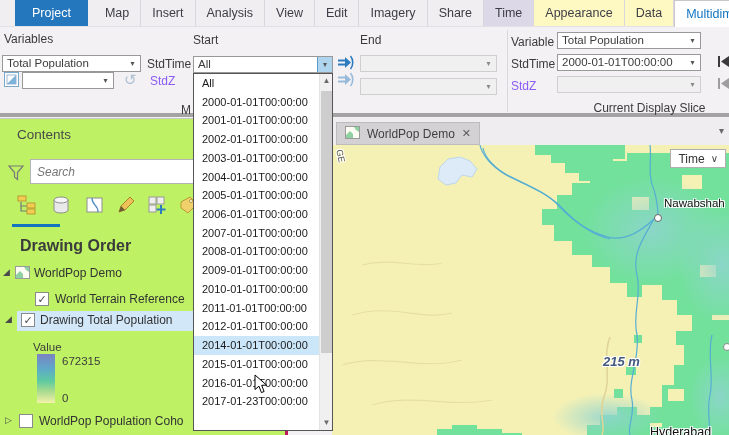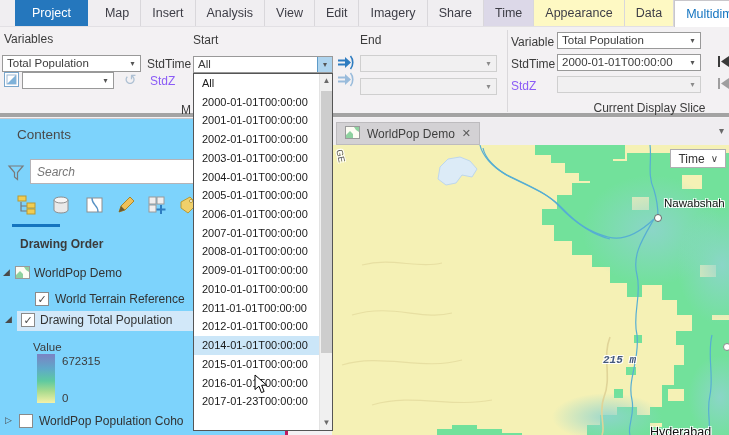--- a/index.html
+++ b/index.html
@@ -25,45 +25,45 @@
   .combo .arrow { position: absolute; right: 0; top: 0; bottom: 0; width: 15px; text-align: center; color: #555; font-size: 8px; line-height: 15px; }
   .combo.open .arrow { background: #aed4ee; border-left: 1px solid #5e9bc8; }
   .combo.disabled { background: #f1f0f1; border-color: #cfcfcf; }
   .combo.disabled .arrow { color: #8a8a8a; }
   .vdivider { position: absolute; width: 1px; background: #dad8db; }
   .groupcap { position: absolute; font-size: 12px; color: #3b3b3b; text-align: center; }
   .iconbtn { position: absolute; display: inline-flex; align-items: center; justify-content: center; }
   .faded { opacity: 0.45; }
 
   
-  #contents { position: absolute; left: 0; top: 118px; width: 288px; height: 317px; background: #7dd3fc; border-top: 1px solid #c9c7cb; border-right: 3px solid #be185d; }
+  #contents { position: absolute; left: 0; top: 118px; width: 288px; height: 317px; background: #bef264; border-top: 1px solid #c9c7cb; border-right: 3px solid #be185d; }
   #contents .title { position: absolute; left: 17px; top: 8px; font-size: 13.5px; color: #4a4a4a; }
   #contents .searchbox { position: absolute; left: 30px; top: 40px; width: 294px; height: 25px; background: #fff; border: 1px solid #b5b3b7; font-size: 12px; padding: 0 6px; color: #333; }
   #contents .searchbox::placeholder { font-style: italic; color: #767676; }
   .ctoolbar { position: absolute; top: 73px; left: 0; height: 30px; }
   .cticon { position: absolute; top: 0; width: 26px; height: 26px; display: flex; align-items: center; justify-content: center; }
   .sel-underline { position: absolute; left: 12px; top: 105px; width: 48px; height: 3px; background: #1574bf; }
-  .section-h { position: absolute; left: 20px; top: 118px; font-weight: bold; font-size: 12px; color: #3b3b3b; }
+  .section-h { position: absolute; left: 20px; top: 118px; font-weight: bold; font-size: 16px; color: #3b3b3b; }
   .trow { position: absolute; left: 0; width: 330px; height: 20px; font-size: 12px; color: #333; }
   .trow .lbl { position: absolute; top: 2px; white-space: nowrap; }
   .expander { position: absolute; top: 3px; font-size: 9px; color: #4a4a4a; }
   .cbox { position: absolute; top: 2px; width: 14px; height: 14px; border: 1px solid #8a8a8a; background: #fff; font-size: 11px; line-height: 12px; text-align: center; color: #4a4a4a; }
   .trow.selected { background: #d2e8f9; }
   .legend-ramp { position: absolute; left: 37px; top: 235px; width: 18px; height: 49px; background: linear-gradient(to bottom, #7b82c3 0%, #5fa9c9 30%, #5ecaa0 55%, #a8db8e 76%, #f4f1a9 100%); }
   .legend-val { position: absolute; font-size: 11.5px; color: #3b3b3b; }
 
   
   #mapview { position: absolute; left: 332px; top: 118px; width: 397px; height: 317px; background: #efedf0; }
   #maptabstrip { position: absolute; left: 0; top: 0; width: 100%; height: 27px; }
   .maptab { position: absolute; left: 4px; top: 4px; height: 23px; background: #d3d1d4; border: 1px solid #bdbbbe; display: flex; align-items: center; padding: 0 8px; gap: 7px; font-size: 12px; color: #3f3f3f; }
   .maptab .close { font-size: 11px; color: #5a5a5a; }
   .strip-caret { position: absolute; right: 5px; top: 7px; font-size: 10px; color: #6a6a6a; }
   #mapcanvas { position: absolute; left: 0; top: 27px; width: 397px; height: 290px; background: #f5f1b5; overflow: hidden; }
   .maplabel { position: absolute; color: #111; font-size: 11.5px; white-space: nowrap; text-shadow: 1px 1px 0 #ffffff, -1px -1px 0 #ffffff, 1px -1px 0 #ffffff, -1px 1px 0 #ffffff; }
-  .maplabel.elev { font-style: italic; font-weight: bold; color: #44597e; font-size: 11px; font-family: Liberation Mono, monospace; }
+  .maplabel.elev { font-style: italic; font-weight: bold; color: #44597e; font-size: 13px; }
   .maplabel.edge { transform: rotate(78deg); color: #555; font-size: 9px; }
   .timebtn { position: absolute; right: 3px; top: 4px; height: 19px; background: #fff; border: 1px solid #b0aeb2; display: flex; align-items: center; gap: 6px; padding: 0 7px; font-size: 12px; color: #333; }
 
   
   #stdtime-dd { position: absolute; left: 193px; top: 73px; width: 140px; height: 358px; background: #fff; border: 1px solid #555; z-index: 50; }
   .dd-items { position: absolute; left: 0; top: 0; right: 13px; bottom: 0; overflow: hidden; }
   .dd-item { height: 18.72px; line-height: 18.7px; padding-left: 8px; font-size: 11px; color: #1a1a1a; white-space: nowrap; }
   .dd-item.selected { background: #cbe6f8; }
   .dd-scroll { position: absolute; right: 0; top: 0; bottom: 0; width: 13px; background: #f0f0f0; border-left: 1px solid #e3e3e3; }
   .dd-scroll .sarrow { position: absolute; left: 0; width: 13px; height: 14px; text-align: center; font-size: 8px; color: #6a6a6a; line-height: 14px; }

